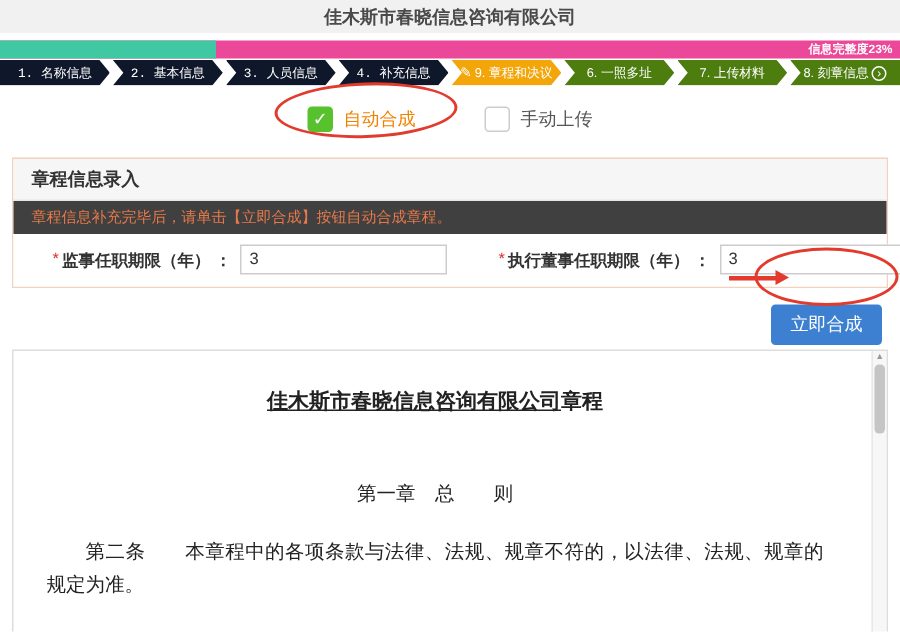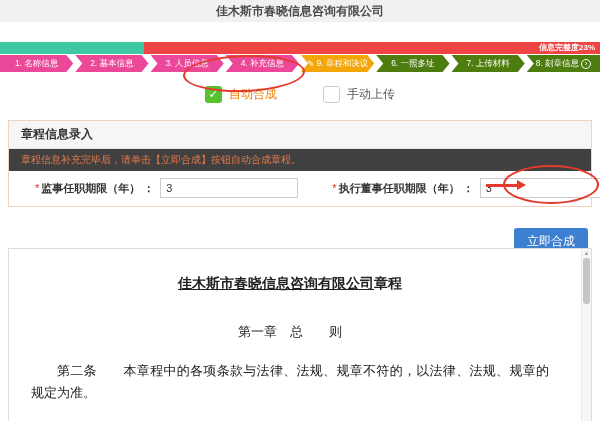--- a/index.html
+++ b/index.html
@@ -5,34 +5,34 @@
   * { margin:0; padding:0; box-sizing:border-box; }
   html,body { width:600px; height:421px; overflow:hidden; background:#fff;
               font-family:"Liberation Sans","DejaVu Sans",sans-serif; }
   .page { position:relative; width:600px; height:421px; }
 
   
   .titlebar { height:22px; background:#f1f1f1; text-align:center;
               line-height:22px; font-size:12px; font-weight:bold; color:#4a4a4a; }
 
   
-  .progress { margin-top:20px; height:12px; background:#ef4444; position:relative; }
+  .progress { margin-top:5px; height:12px; background:#ec4899; position:relative; }
   .progress-fill { width:24%; height:100%; background:#3fc8a1; }
   .progress-label { position:absolute; right:5px; top:0; line-height:12px;
                     font-size:8px; font-weight:bold; color:#fff; }
 
   
   .steps { display:flex; margin-top:1px; height:17px; }
   .step { flex:1 1 0; margin-right:2px; display:flex; align-items:center;
           justify-content:center; gap:2px; color:#fff; font-size:8.5px;
           clip-path:polygon(0 0, calc(100% - 7px) 0, 100% 50%, calc(100% - 7px) 100%, 0 100%, 7px 50%);
           cursor:pointer; white-space:nowrap; }
   .step.first { clip-path:polygon(0 0, calc(100% - 7px) 0, 100% 50%, calc(100% - 7px) 100%, 0 100%); }
   .step.last  { margin-right:0; clip-path:polygon(0 0, 100% 0, 100% 100%, 0 100%, 7px 50%); }
-  .step.done    { background:#ec4899; }
+  .step.done    { background:#0f172a;font-family:Liberation Mono, monospace; }
   .step.current { background:#f2a60a; }
   .step.todo    { background:#4d7c0f; }
   .step .pencil { font-size:9px; }
   .step .circ { display:inline-block; width:10px; height:10px; border:1px solid #fff;
                 border-radius:50%; line-height:8px; text-align:center; font-size:8px; }
 
   
   .mode-row { margin-top:10px; height:24px; display:flex; justify-content:center;
               align-items:center; gap:46px; }
   .mode-item { display:flex; align-items:center; gap:7px; cursor:pointer; }
@@ -52,29 +52,29 @@
   .field { display:flex; align-items:center; }
   .field .mark { color:#e02b2b; font-size:11px; margin-right:2px; }
   .field .flabel { font-size:11px; font-weight:bold; color:#333; margin-right:6px; white-space:nowrap; }
   .field input { border:1px solid #ccc; height:20px; font-size:11px; padding-left:5px; color:#333; }
   .field1 input { width:138px; }
   .field2 { margin-left:34px; flex:1; }
   .field2 input { flex:1; margin-right:2px; }
 
   
   .actions { margin:9px 8px 0 8px; height:28px; position:relative; }
-  .btn-compose { position:absolute; right:4px; top:12px; background:#3d80d2; color:#fff;
+  .btn-compose { position:absolute; right:4px; top:2px; background:#3d80d2; color:#fff;
                  border:none; font-size:12px; padding:5px 13px; border-radius:3px; cursor:pointer; }
 
   
   .doc { margin:4px 8px 0 8px; height:212px; border:1px solid #ddd; background:#fff;
          position:relative; overflow:hidden;
          font-family:"Liberation Serif","DejaVu Serif",serif; color:#222; }
   .doc-inner { padding:24px 42px 0 22px; font-size:13px; line-height:22px; }
-  .doc-title { text-align:center; font-size:14px; font-weight:bold; margin-bottom:26px; }
+  .doc-title { text-align:center; font-size:14px; font-weight:bold; margin-bottom:38px; }
   .u { text-decoration:underline; }
   .doc-chapter { text-align:center; margin-bottom:17px; }
   .doc-p { text-indent:2em; text-align:justify; }
   .doc-p2 { margin-top:9px; }
 
   
   .scrollbar { position:absolute; top:0; right:0; bottom:0; width:10px;
                background:#f7f7f7; border-left:1px solid #e8e8e8; }
   .scroll-up { display:block; text-align:center; font-size:6px; color:#999; line-height:8px; }
   .scroll-thumb { position:absolute; top:9px; left:1px; width:7px; height:46px;

